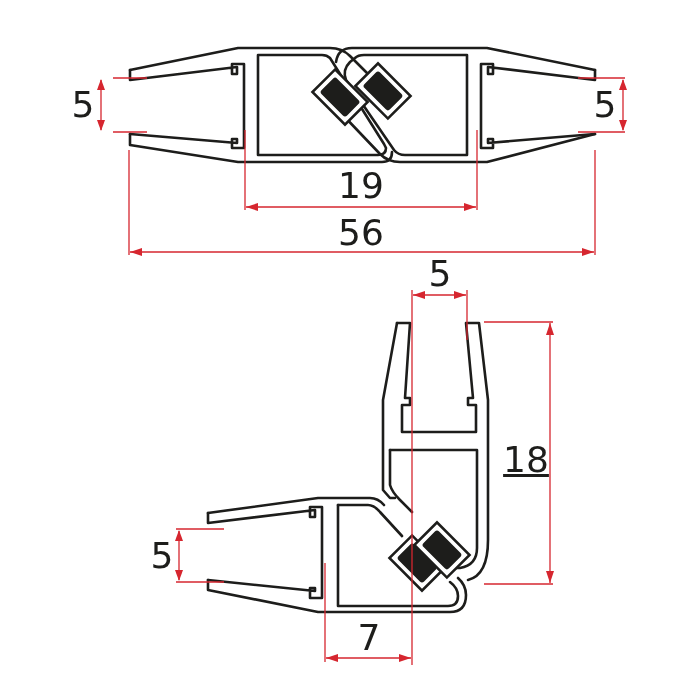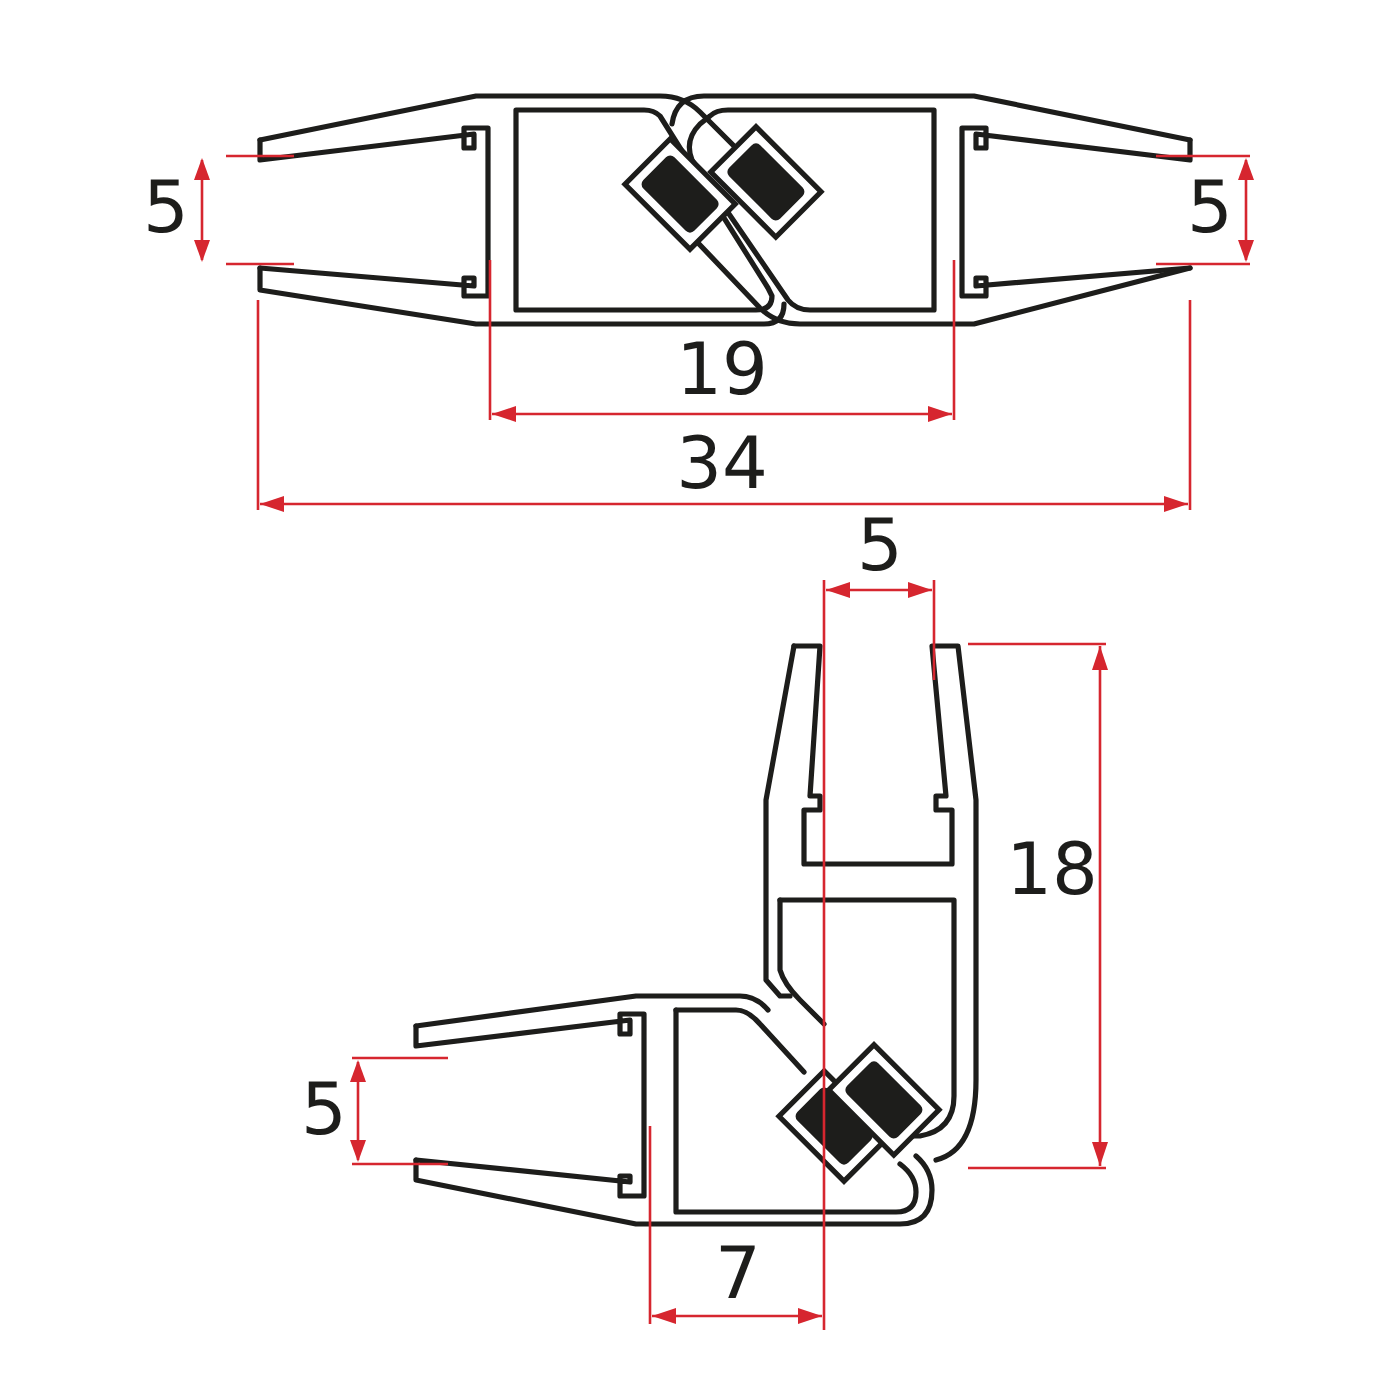--- a/index.html
+++ b/index.html
@@ -121,19 +121,19 @@
       <line class="dim" x1="325" y1="563" x2="325" y2="662"></line>
       <line class="dim" x1="326" y1="658" x2="411" y2="658"></line>
       <polygon class="arrow" points="326,658 338,654 338,662"></polygon>
       <polygon class="arrow" points="411,658 399,654 399,662"></polygon>
     </g>
   </svg>
 
   <div class="label" style="left:83px; top:105px;">5</div>
   <div class="label" style="left:605px; top:105px;">5</div>
   <div class="label" style="left:361px; top:186px;">19</div>
-  <div class="label" style="left:361px; top:233px;">34</div>
+  <div class="label" style="left:361px; top:233px;">56</div>
 
   <div class="label" style="left:440px; top:274px;">5</div>
-  <div class="label" style="left:526px; top:436px;">18</div>
+  <div class="label" style="left:526px; top:460px;text-decoration:underline;">18</div>
   <div class="label" style="left:162px; top:556px;">5</div>
   <div class="label" style="left:369px; top:638px;">7</div>
 </div>
 
 </body></html>

